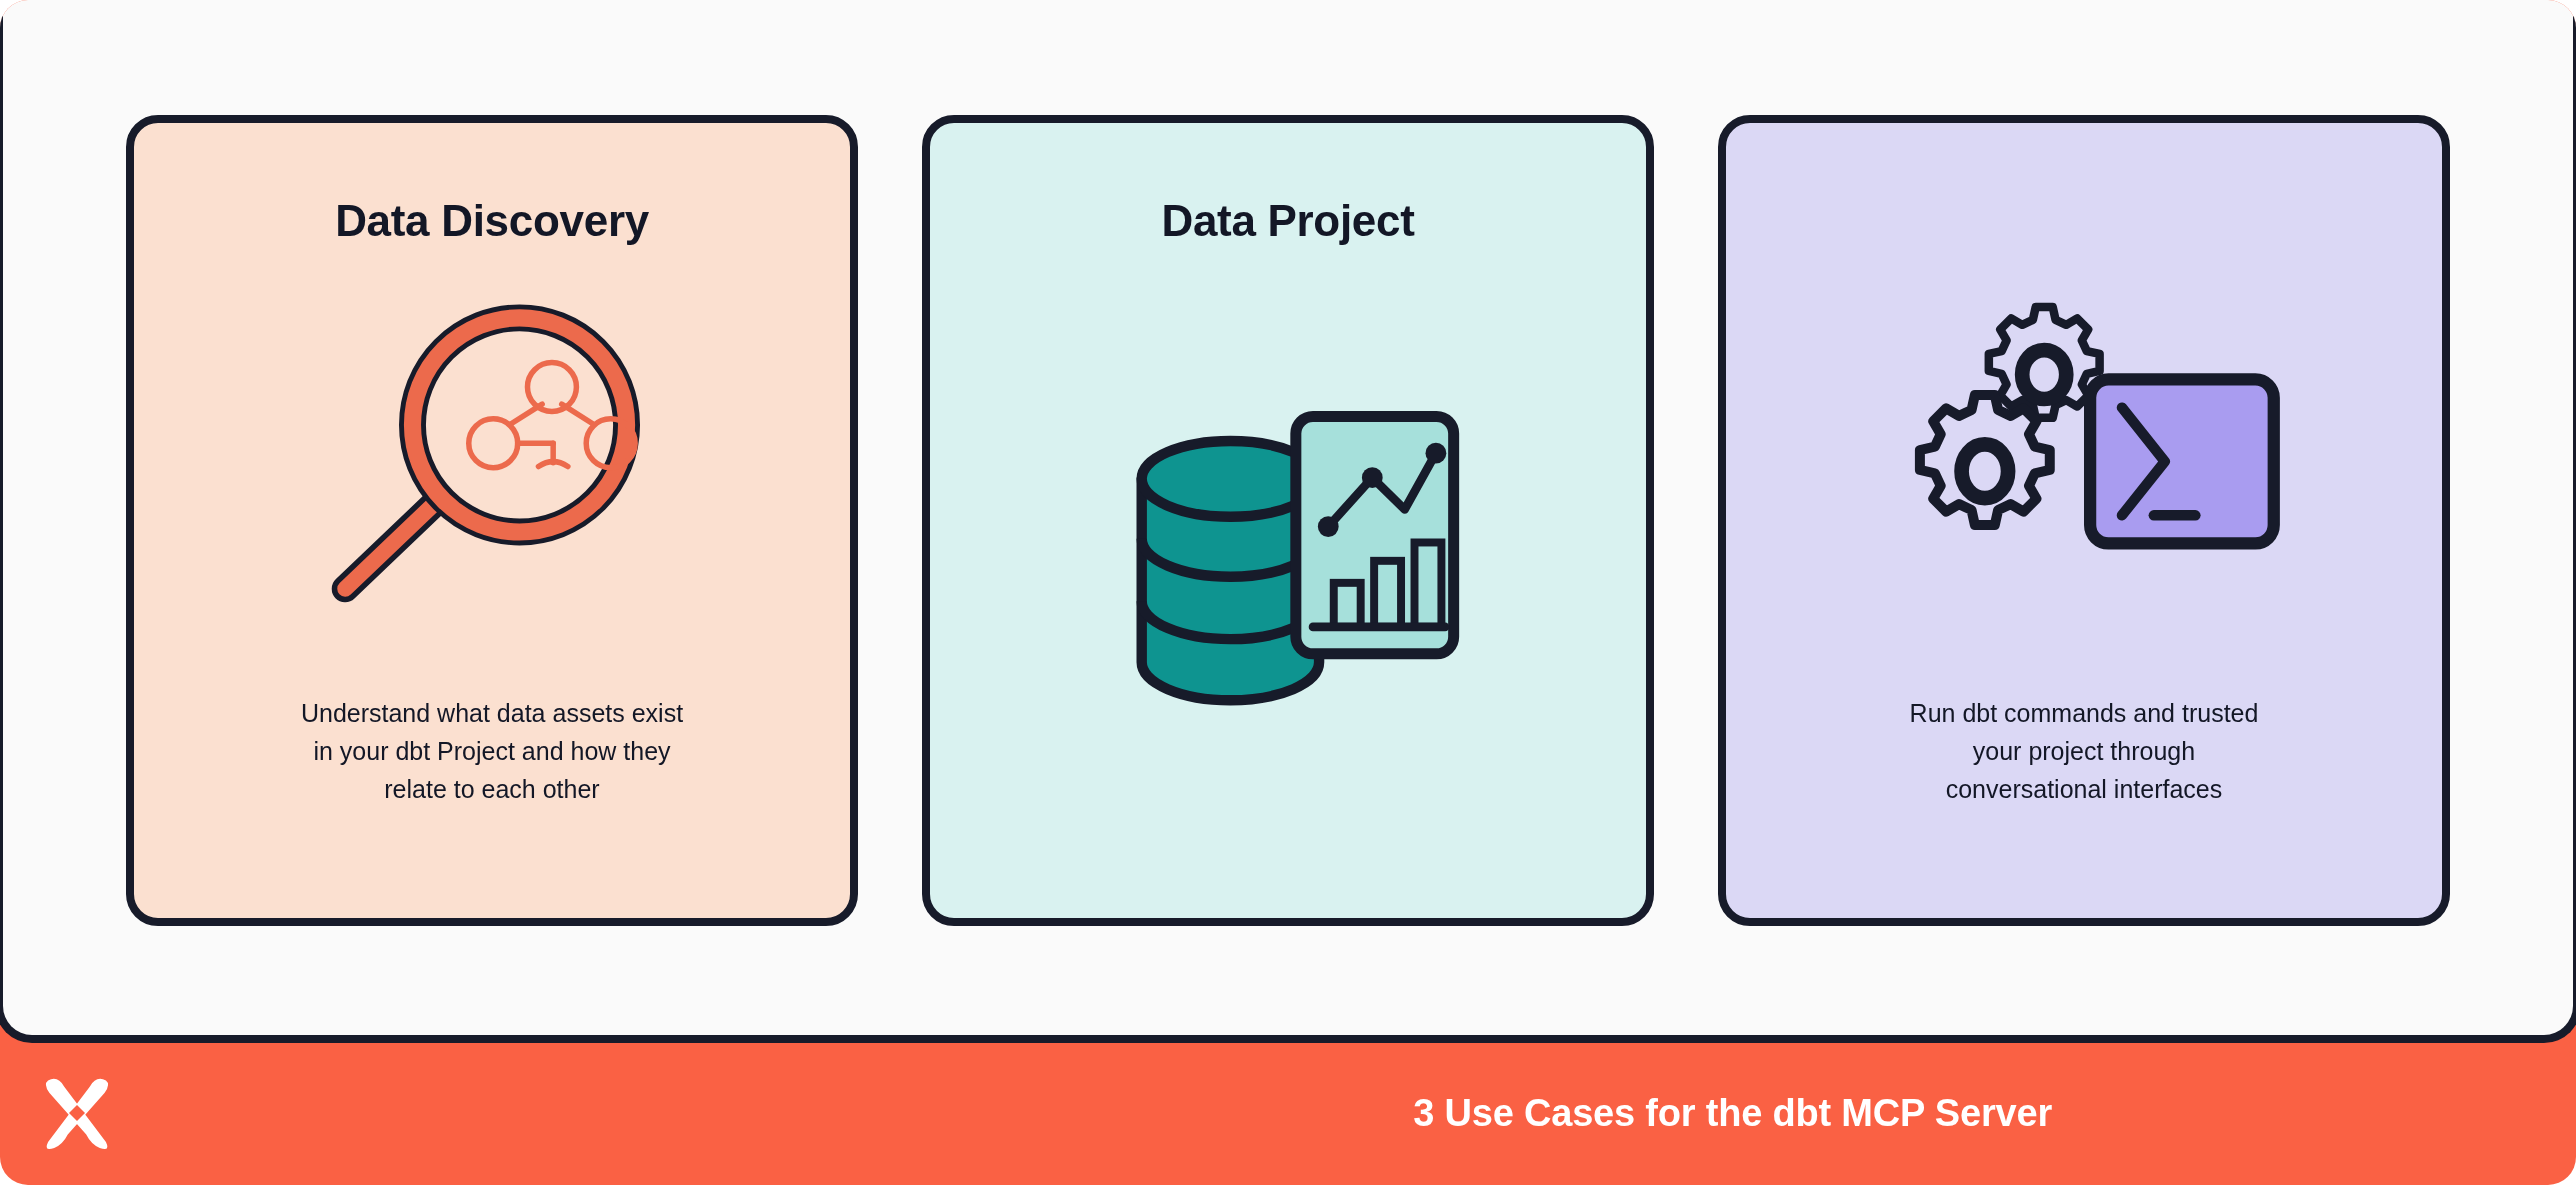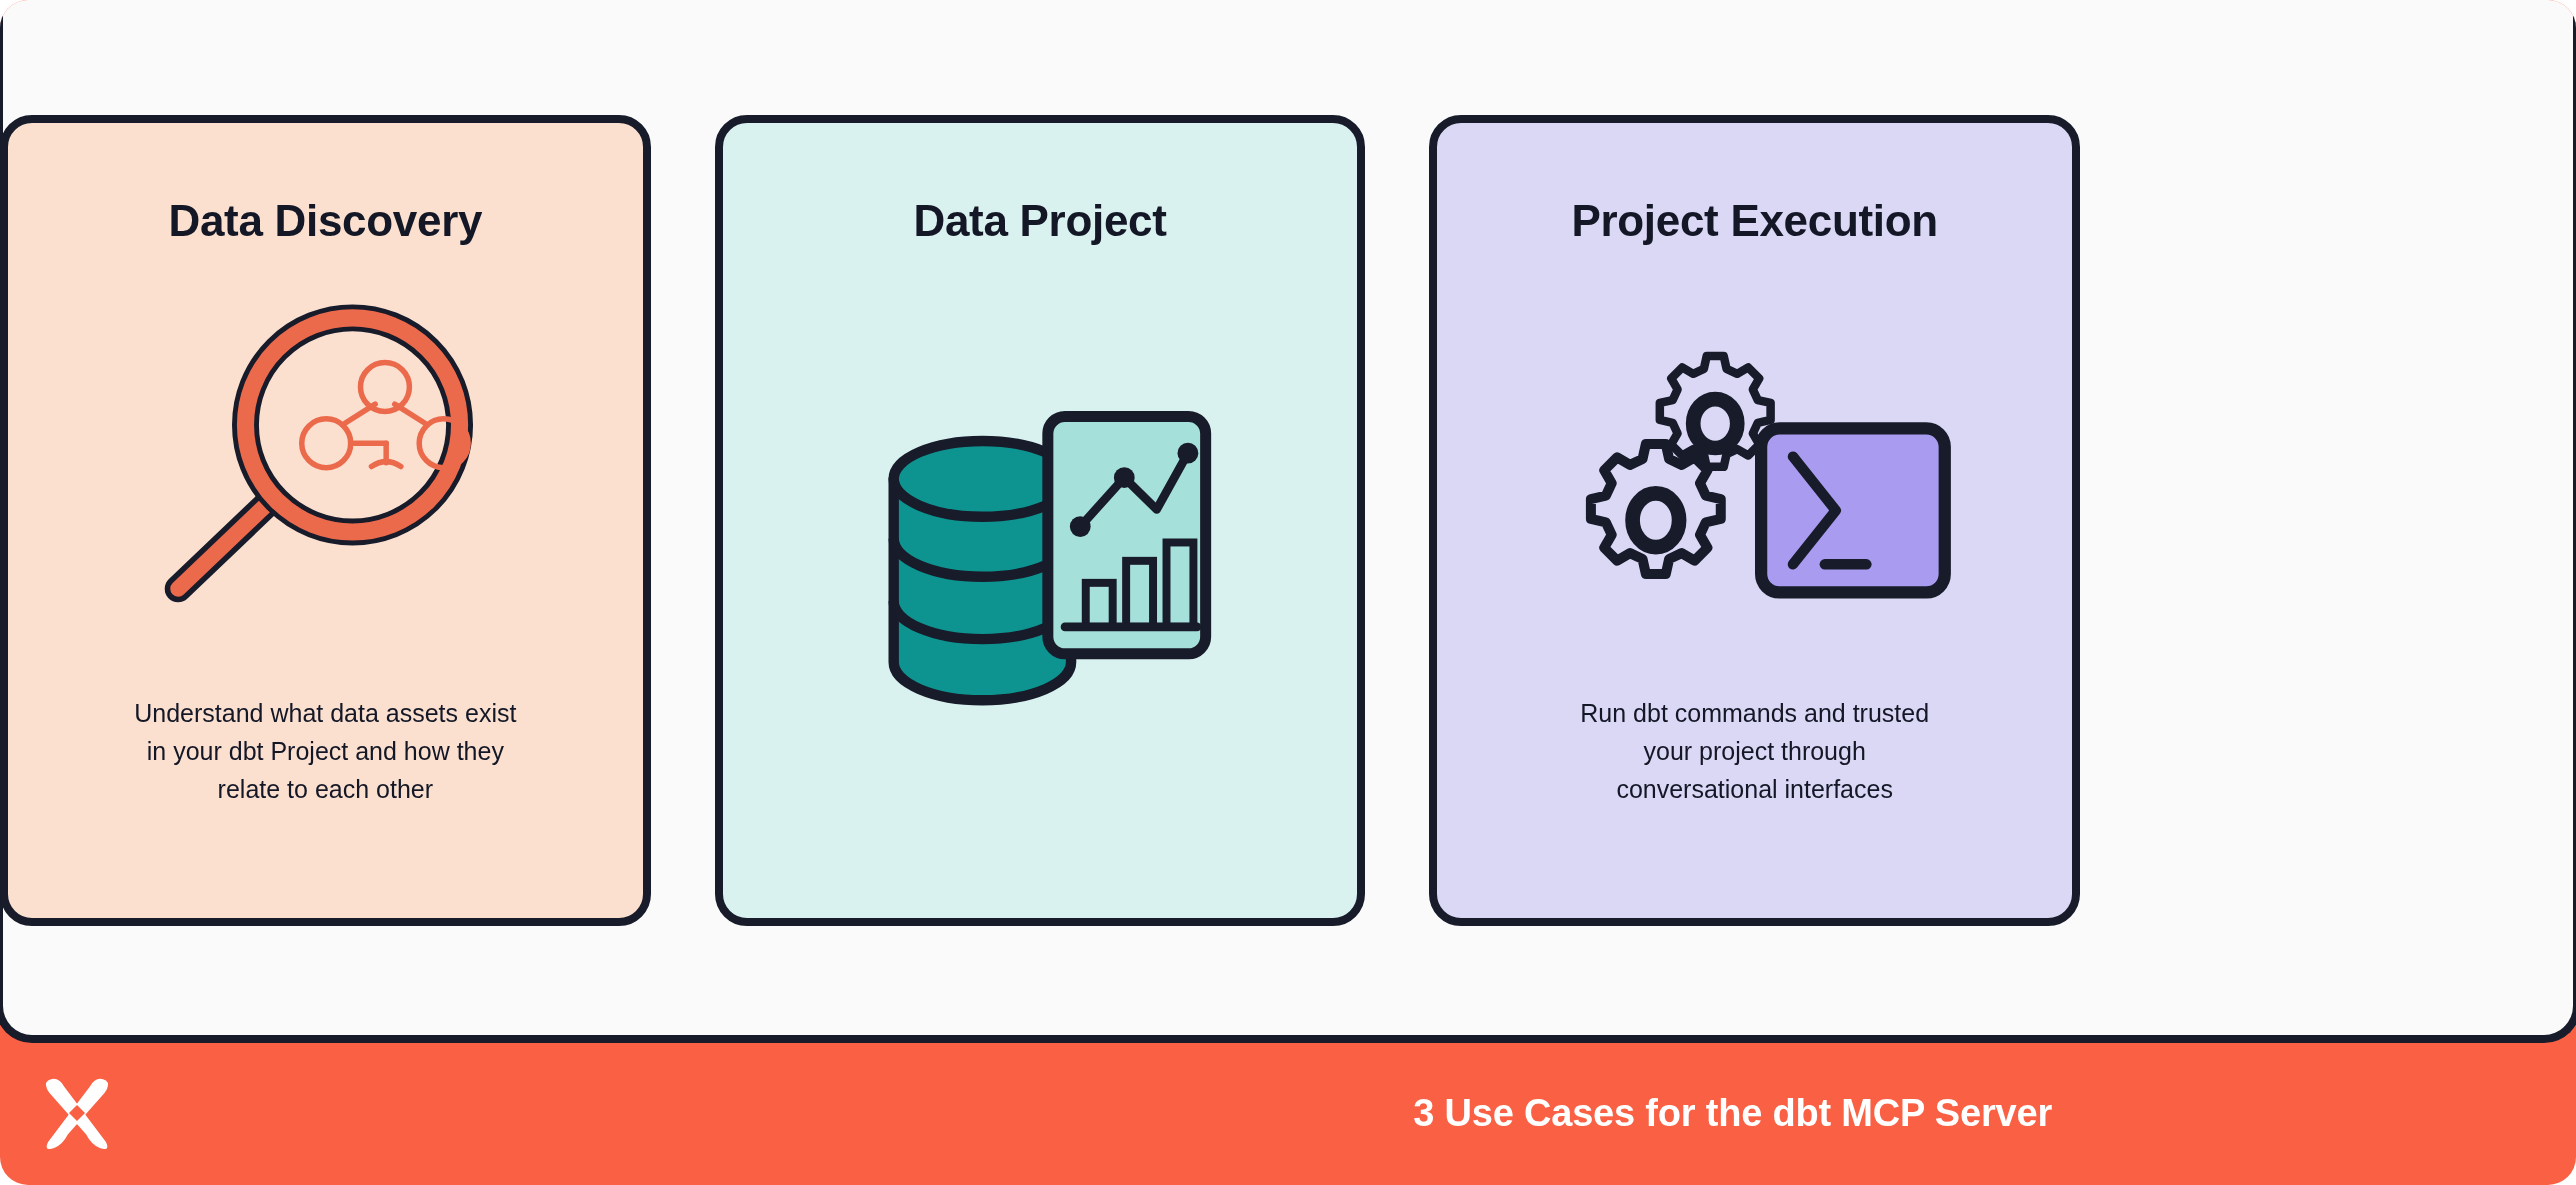--- a/index.html
+++ b/index.html
@@ -32,21 +32,21 @@
     background: #FAFAFA;
     border: 8px solid #171B2A;
     border-top: none;
     border-radius: 0 0 37px 37px;
   }
 
   .cards {
     position: absolute;
     left: 0;
     top: 0;
-    width: 2080px;
+    width: 2576px;
     height: 1041px;
     display: flex;
     align-items: center;
     justify-content: center;
     gap: 64px;
   }
 
   .card {
     width: 732px;
     height: 811px;
@@ -178,21 +178,20 @@
           <rect x="440" y="264" width="44" height="108" fill="none" stroke="#171B2A" stroke-width="13"></rect>
           <rect x="506" y="234" width="44" height="138" fill="none" stroke="#171B2A" stroke-width="13"></rect>
 
           <line x1="340" y1="372" x2="556" y2="372" stroke="#171B2A" stroke-width="14" stroke-linecap="round"></line>
         </svg>
       </div>
 
     </div>
 
     <div class="card" style="background:#DBD8F5;">
-      <div class="card-title">Project Execution</div>
 
       <div class="card-icon">
         <svg width="404" height="288" viewBox="0 0 660 470">
 
           <g transform="translate(265,128)">
             <path d="M -24 -108 L 24 -108 L 32 -72 L 62 -58 L 93 -76 L 124 -45
                      L 106 -14 L 120 16 L 156 24 L 156 72 L 120 80 L 106 110
                      L 124 141 L 93 172 L 62 154 L 32 168 L 24 204 L -24 204
                      L -32 168 L -62 154 L -93 172 L -124 141 L -106 110
                      L -120 80 L -156 72 L -156 24 L -120 16 L -106 -14

